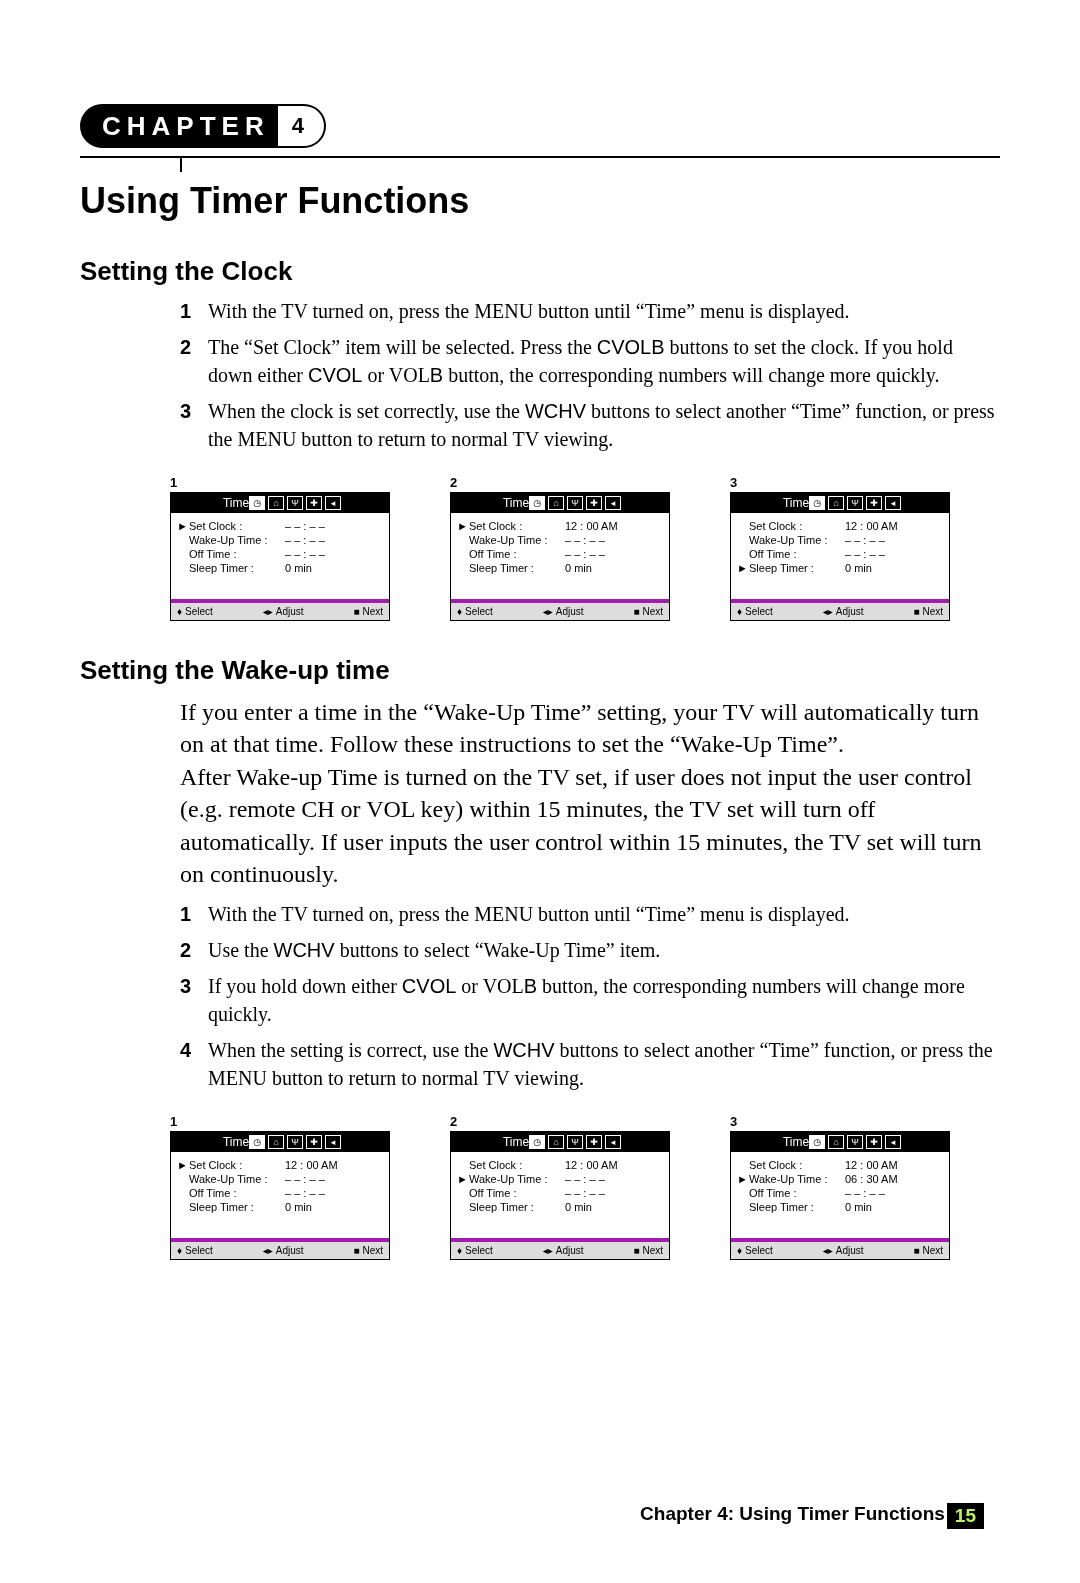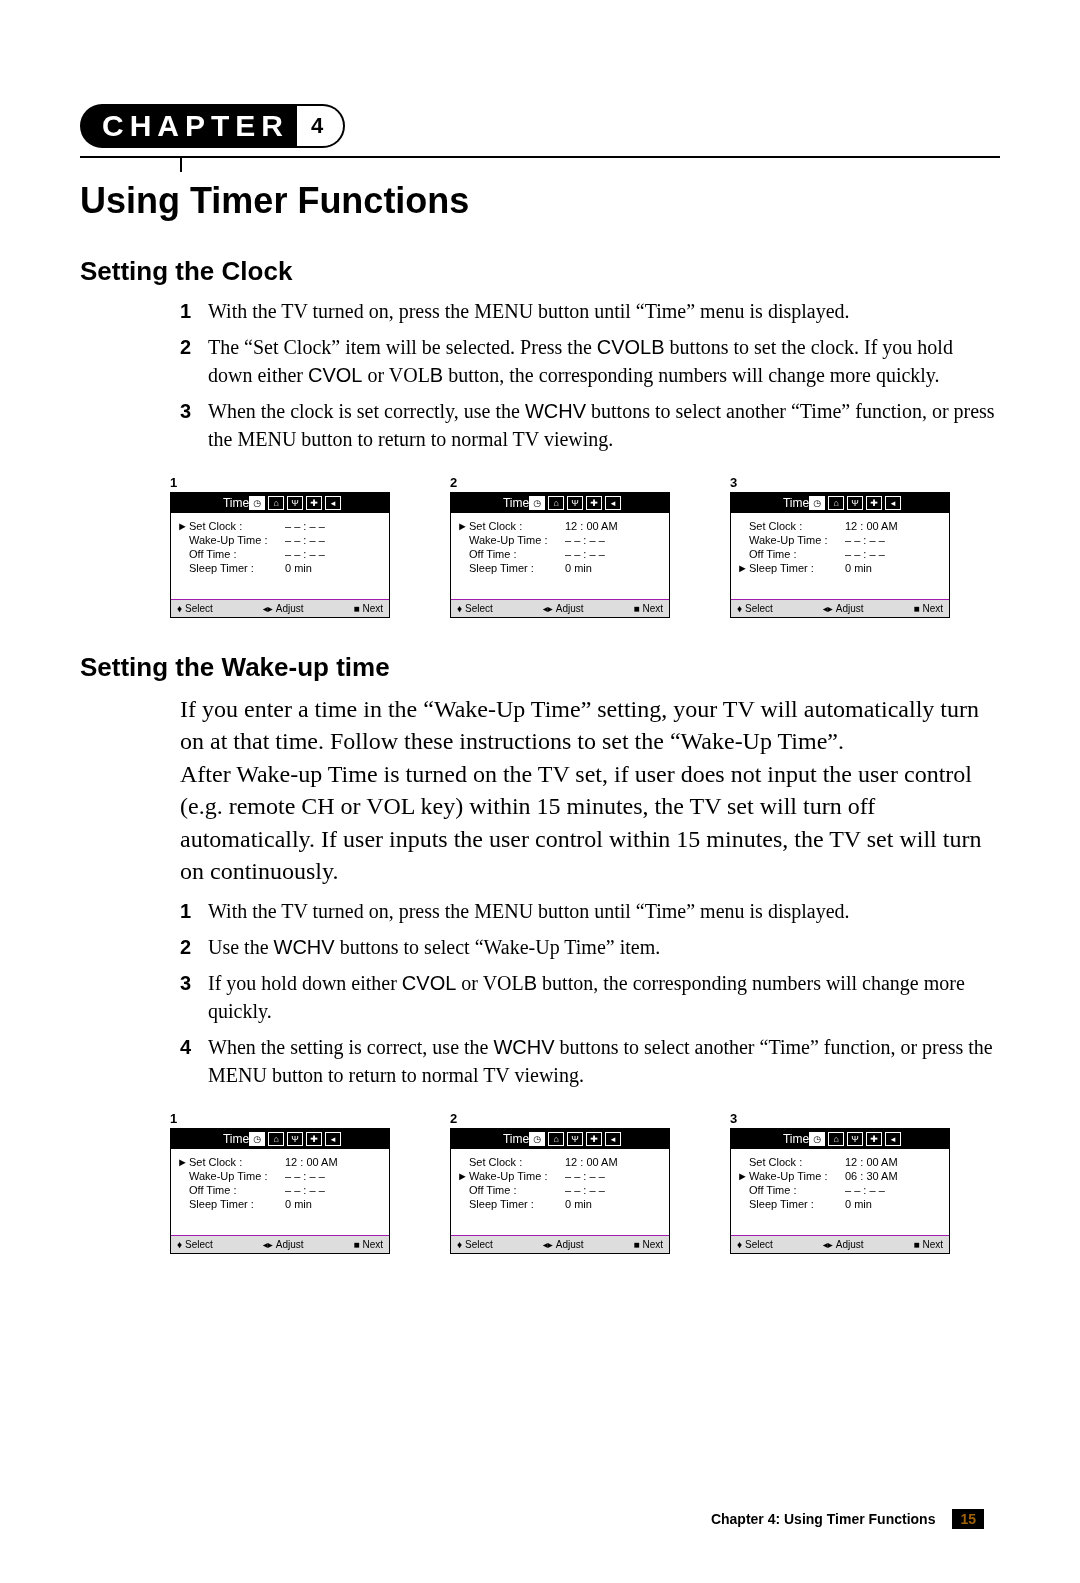--- a/index.html
+++ b/index.html
@@ -24,21 +24,21 @@
   .chapter-pill {
     display: flex;
     align-items: center;
     background: #000;
     color: #fff;
     border-radius: 22px 0 0 22px;
     padding: 0 8px 0 22px;
     font-family: Arial, Helvetica, sans-serif;
     font-weight: bold;
     letter-spacing: 6px;
-    font-size: 30px;
+    font-size: 26px;
   }
   .chapter-num {
     display: flex;
     align-items: center;
     justify-content: center;
     border: 2px solid #000;
     border-left: none;
     border-radius: 0 22px 22px 0;
     padding: 0 20px 0 14px;
     font-family: Arial, Helvetica, sans-serif;
@@ -132,43 +132,42 @@
     display: flex; align-items: center; justify-content: center;
     font-size: 9px;
   }
   .ico.active { background: #fff; color: #000; }
   .osd-body { padding: 6px 6px 18px 6px; min-height: 62px; }
   .osd-line { display: flex; align-items: center; gap: 4px; padding: 1px 0; }
   .sel { width: 8px; display:inline-block; }
   .lbl { width: 92px; }
   .val { }
   .osd-footer {
-    border-top: 1px solid #a21caf;
+    border-top: 4px solid #a21caf;
     background: #ddd;
     display: flex;
     justify-content: space-between;
     padding: 3px 6px;
     font-size: 10px;
   }
   .osd-footer span::before { content: ""; }
   .fsym { margin-right: 3px; }
 
   .page-footer {
     position: absolute;
     bottom: 54px;
     right: 96px;
     display: flex;
-    align-items: center;
-    gap: 17px;
-    font-family: Arial, Helvetica, sans-serif;
-    font-size: 14px;
+    gap: 2px;
+    font-family: Arial, Helvetica, sans-serif;
+    font-size: 19px;
   }
   .page-num {
     background: #000;
-    color: #a16207;
+    color: #bef264;
     padding: 2px 8px;
     font-weight: bold;
   }
 </style>
 </head>
 <body>
 
 <div class="page">
 
   <div class="chapter-row">

